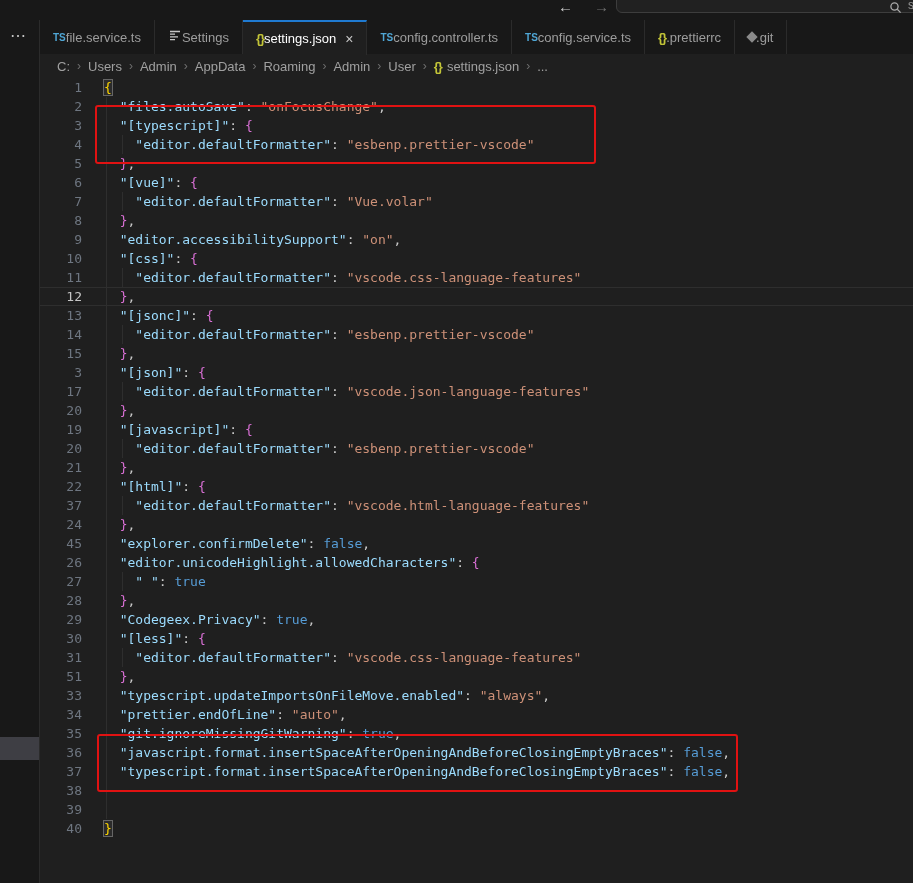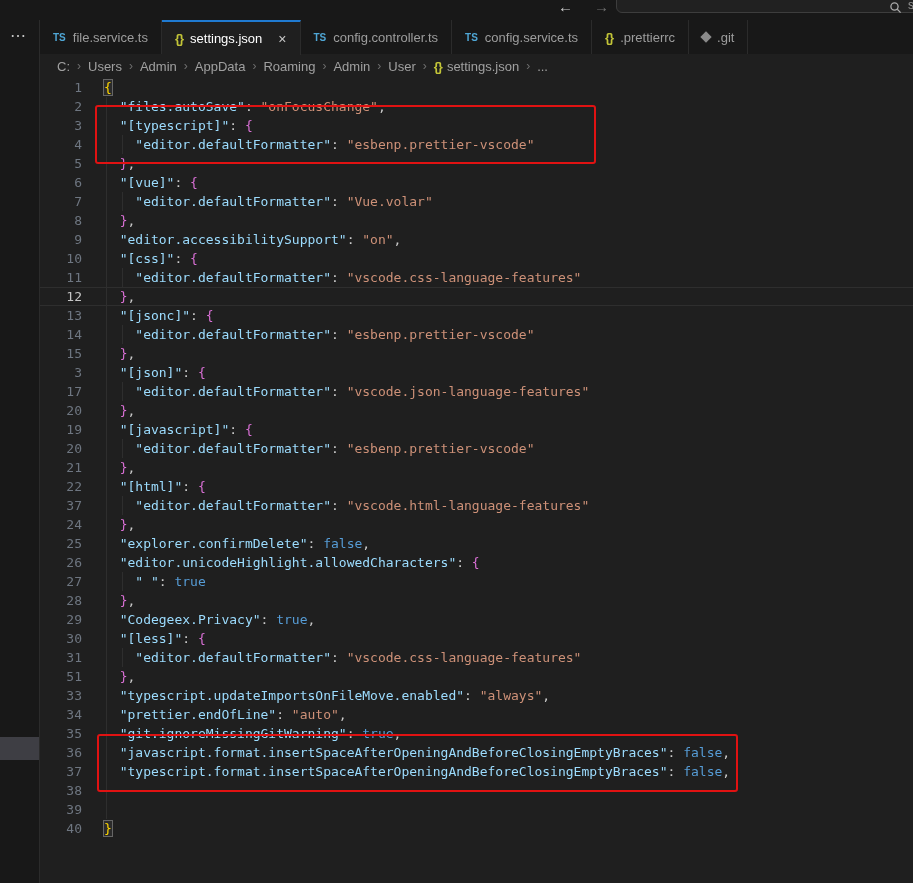--- a/index.html
+++ b/index.html
@@ -19,21 +19,21 @@
 
   
   .leftstrip { position:absolute; left:0; top:20px; bottom:0; width:40px; background:#181818;
                border-right:1px solid #2b2b2b; z-index:2; }
   .strip-block { position:absolute; left:0; top:717px; width:39px; height:23px; background:#3e3e44; }
   .overflow-menu { position:absolute; left:10px; top:6px; color:#c5c5c5; font-size:16px; letter-spacing:1px; }
 
   
   .tabstrip { position:absolute; left:40px; top:20px; right:0; height:34px; background:#181818;
               display:flex; align-items:stretch; z-index:3; }
-  .tab { display:flex; align-items:center; gap:7px; padding:0 13px; font-size:13px; color:#9d9d9d;
+  .tab { display:flex; align-items:center; padding:0 13px; font-size:13px; color:#9d9d9d;
          background:#181818; border-right:1px solid #2b2b2b; white-space:nowrap; cursor:default; position:relative; }
   .tab.active { background:#1f1f1f; color:#ffffff; border-top:2px solid #1f7ad1; height:35px; }
   .tab.italic .tab-label { }
   .tab-close { margin-left:9px; font-size:14px; color:#c9c9c9; line-height:1; }
   .ic-ts { color:#4fa6d5; font-weight:bold; font-size:10px; }
   .ic-json { color:#c3c538; font-weight:bold; font-size:13px; letter-spacing:-1px; }
   .ic-diamond { width:8px; height:8px; background:#8a8a8a; transform:rotate(45deg); display:inline-block; }
 
   
   .breadcrumbs { position:absolute; left:40px; top:54px; right:0; height:24px; background:#1f1f1f;
@@ -84,20 +84,26 @@
 
   <div class="leftstrip">
     <span class="overflow-menu">⋯</span>
     <div class="strip-block"></div>
   </div>
 
   <div class="tabstrip">
       <div class="tab">
         <span class="ic-ts">TS</span>
         <span class="tab-label">file.service.ts</span>
+      </div>
+      <div class="tab">
+        <span><svg width="14" height="14" viewBox="0 0 14 14">
+            <path stroke="#c5c5c5" stroke-width="1.3" fill="none" d="M2 2.5h10M2 5.2h5M2 7.9h8M2 10.6h5"></path>
+          </svg></span>
+        <span class="tab-label">Settings</span>
       </div>
       <div class="tab active">
         <span class="ic-json">{}</span>
         <span class="tab-label">settings.json</span>
         <span class="tab-close">×</span>
       </div>
       <div class="tab">
         <span class="ic-ts">TS</span>
         <span class="tab-label">config.controller.ts</span>
       </div>
@@ -174,21 +180,21 @@
         <div class="ln">15</div>
         <div class="ln">3</div>
         <div class="ln">17</div>
         <div class="ln">20</div>
         <div class="ln">19</div>
         <div class="ln">20</div>
         <div class="ln">21</div>
         <div class="ln">22</div>
         <div class="ln">37</div>
         <div class="ln">24</div>
-        <div class="ln">25</div>
+        <div class="ln">45</div>
         <div class="ln">26</div>
         <div class="ln">27</div>
         <div class="ln">28</div>
         <div class="ln">29</div>
         <div class="ln">30</div>
         <div class="ln">31</div>
         <div class="ln">51</div>
         <div class="ln">33</div>
         <div class="ln">34</div>
         <div class="ln">35</div>

